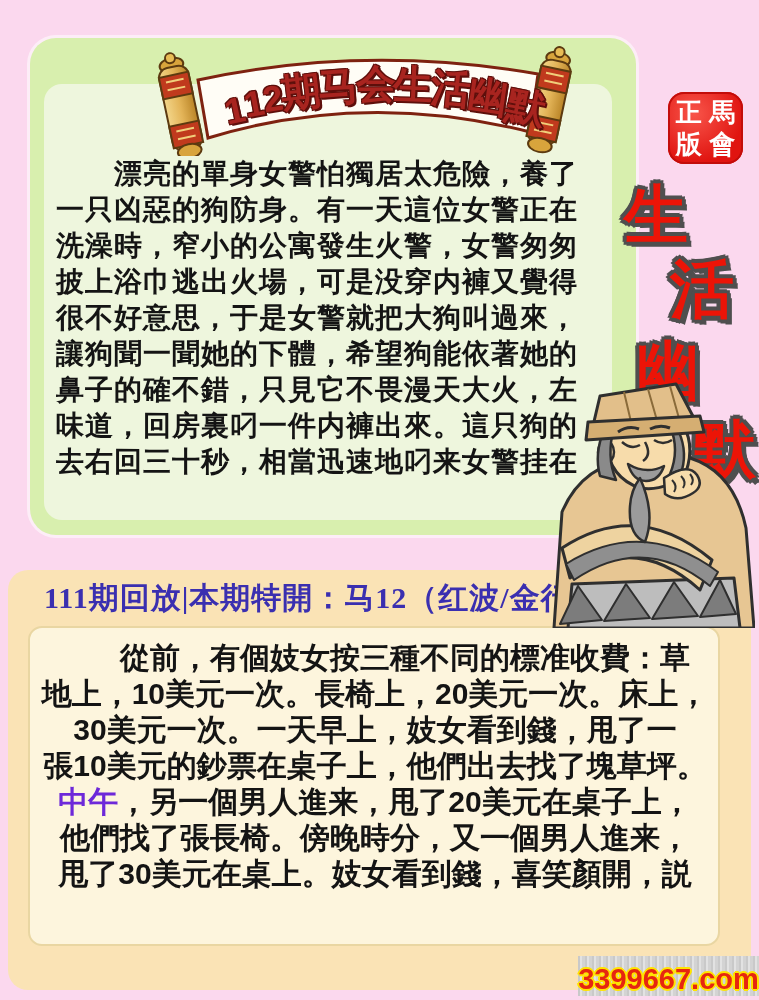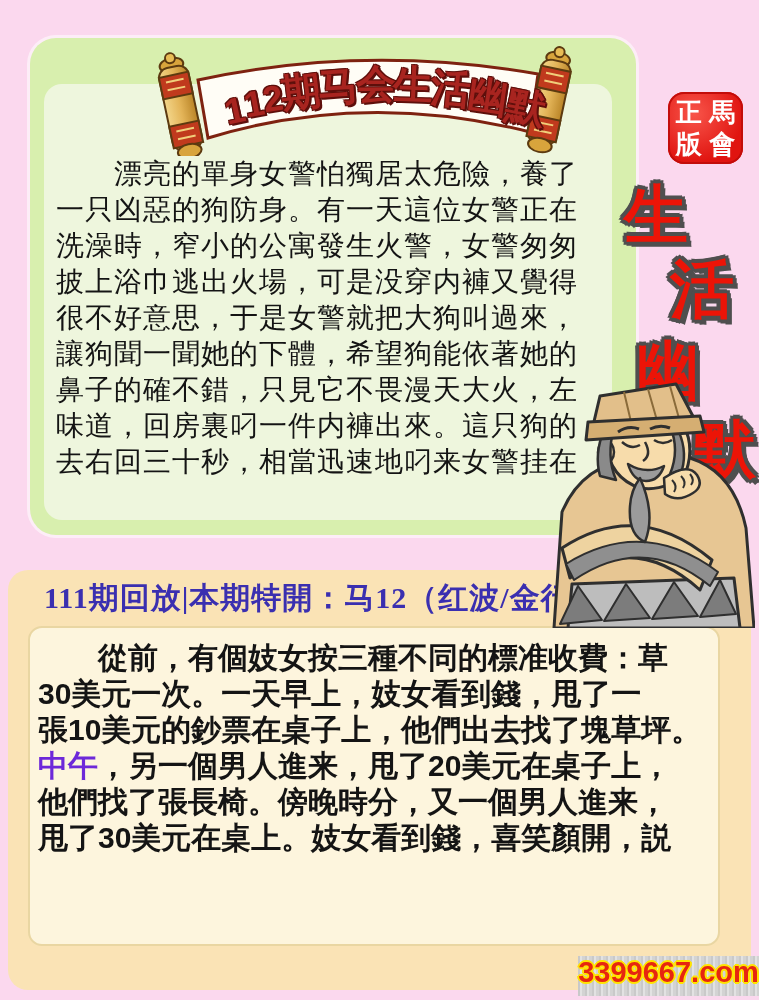--- a/index.html
+++ b/index.html
@@ -10,21 +10,21 @@
     background:#d8efae;border-radius:26px;box-shadow:0 0 0 3px rgba(255,255,255,.55);}
   .panel-green-inner{position:absolute;left:44px;top:84px;width:568px;height:436px;
     background:#eef6dd;border-radius:18px;}
   
   .scroll-banner{position:absolute;left:152px;top:40px;width:426px;height:116px;z-index:3;}
   .scroll-banner svg{position:absolute;left:0;top:0;}
   .arc-char{position:absolute;font-weight:800;color:#a8241f;white-space:pre;z-index:4;
     text-shadow:2px 2px 0 #5e0f0b,-1px -1px 0 #5e0f0b,1px -1px 0 #5e0f0b,-1px 1px 0 #5e0f0b,2px 0 0 #5e0f0b;}
   
   .story1{position:absolute;left:56px;top:156px;width:556px;font-size:28px;line-height:36px;
-    font-weight:400;color:#141414;letter-spacing:1px;z-index:2;}
+    font-weight:700;color:#141414;letter-spacing:1px;z-index:2;}
   .tline{white-space:pre;}
   .red{color:#6d28d9;}
   
   .stamp{position:absolute;left:668px;top:92px;width:75px;height:72px;border-radius:16px;
     background:radial-gradient(circle at 35% 30%,#f8554a,#e01410 70%);
     box-shadow:0 0 0 2px #c30d0a inset;display:grid;grid-template-columns:1fr 1fr;
     align-items:center;justify-items:center;padding:4px;box-sizing:border-box;z-index:4;}
   .stamp-char{color:#fff;font-weight:800;font-size:26px;line-height:28px;}
   .vchar{position:absolute;font-size:64px;font-weight:800;color:#ec1407;z-index:4;
     text-shadow:4px 0 0 #4f4f4f,-4px 0 0 #4f4f4f,0 4px 0 #4f4f4f,0 -4px 0 #4f4f4f,
@@ -32,27 +32,27 @@
   
   .cartoon{position:absolute;left:548px;top:380px;width:207px;height:248px;z-index:5;}
   
   .panel-cream{position:absolute;left:8px;top:570px;width:743px;height:420px;
     background:#fae3b5;border-radius:20px;z-index:1;}
   .replay-header{position:absolute;left:44px;top:578px;width:680px;font-family:"Liberation Serif",serif;
     font-weight:700;font-size:30px;color:#3a2fb0;letter-spacing:1px;z-index:2;}
   .panel-cream-inner{position:absolute;left:28px;top:626px;width:692px;height:320px;
     background:#fdf5dd;border:2px solid #e9d6a2;border-radius:14px;box-sizing:border-box;z-index:2;}
   .story2{position:absolute;left:38px;top:640px;width:674px;font-size:30px;line-height:36px;
-    font-weight:700;color:#141414;z-index:3;}
+    font-weight:700;color:#141414;z-index:3;text-align:center;}
   .solution{position:absolute;left:36px;top:1000px;width:600px;font-family:"Liberation Serif",serif;
     font-weight:700;font-size:29px;color:#3a2fb0;letter-spacing:1px;z-index:3;}
   
   .watermark-band{position:absolute;left:578px;top:956px;width:181px;height:40px;z-index:6;
     background:repeating-linear-gradient(90deg,#c9c9c9 0 2px,#e2e2e2 2px 4px,#d3d3d3 4px 7px);
-    display:flex;align-items:flex-start;justify-content:center;}
+    display:flex;align-items:flex-end;justify-content:center;}
   .watermark-text{font-size:29px;font-weight:700;color:#e62610;letter-spacing:0;
     text-shadow:-2px 0 0 #ffe400,2px 0 0 #ffe400,0 -2px 0 #ffe400,0 2px 0 #ffe400,
       -1px -1px 0 #ffe400,1px -1px 0 #ffe400,-1px 1px 0 #ffe400,1px 1px 0 #ffe400;}
 </style>
 </head>
 <body>
 
 <div class="page">
 
   <div class="panel-green"></div>
@@ -167,20 +167,21 @@
       </g>
     </svg>
   </div>
 
   <div class="panel-cream"></div>
   <div class="replay-header">111期回放|本期特開：马12（红波/金行）</div>
   <div class="panel-cream-inner"></div>
 
   <div class="story2">
       <div class="tline"><span>　　從前，有個妓女按三種不同的標准收費：草</span></div>
+      <div class="tline"><span>地上，10美元一次。長椅上，20美元一次。床上，</span></div>
       <div class="tline"><span>30美元一次。一天早上，妓女看到錢，甩了一</span></div>
       <div class="tline"><span>張10美元的鈔票在桌子上，他們出去找了塊草坪。</span></div>
       <div class="tline"><span class="red">中午</span><span>，另一個男人進来，甩了20美元在桌子上，</span></div>
       <div class="tline"><span>他們找了張長椅。傍晚時分，又一個男人進来，</span></div>
       <div class="tline"><span>甩了30美元在桌上。妓女看到錢，喜笑顏開，説</span></div>
     </div>
 
   <div class="solution">解：中午解得午马；開马12。</div>
 
   <div class="watermark-band">

